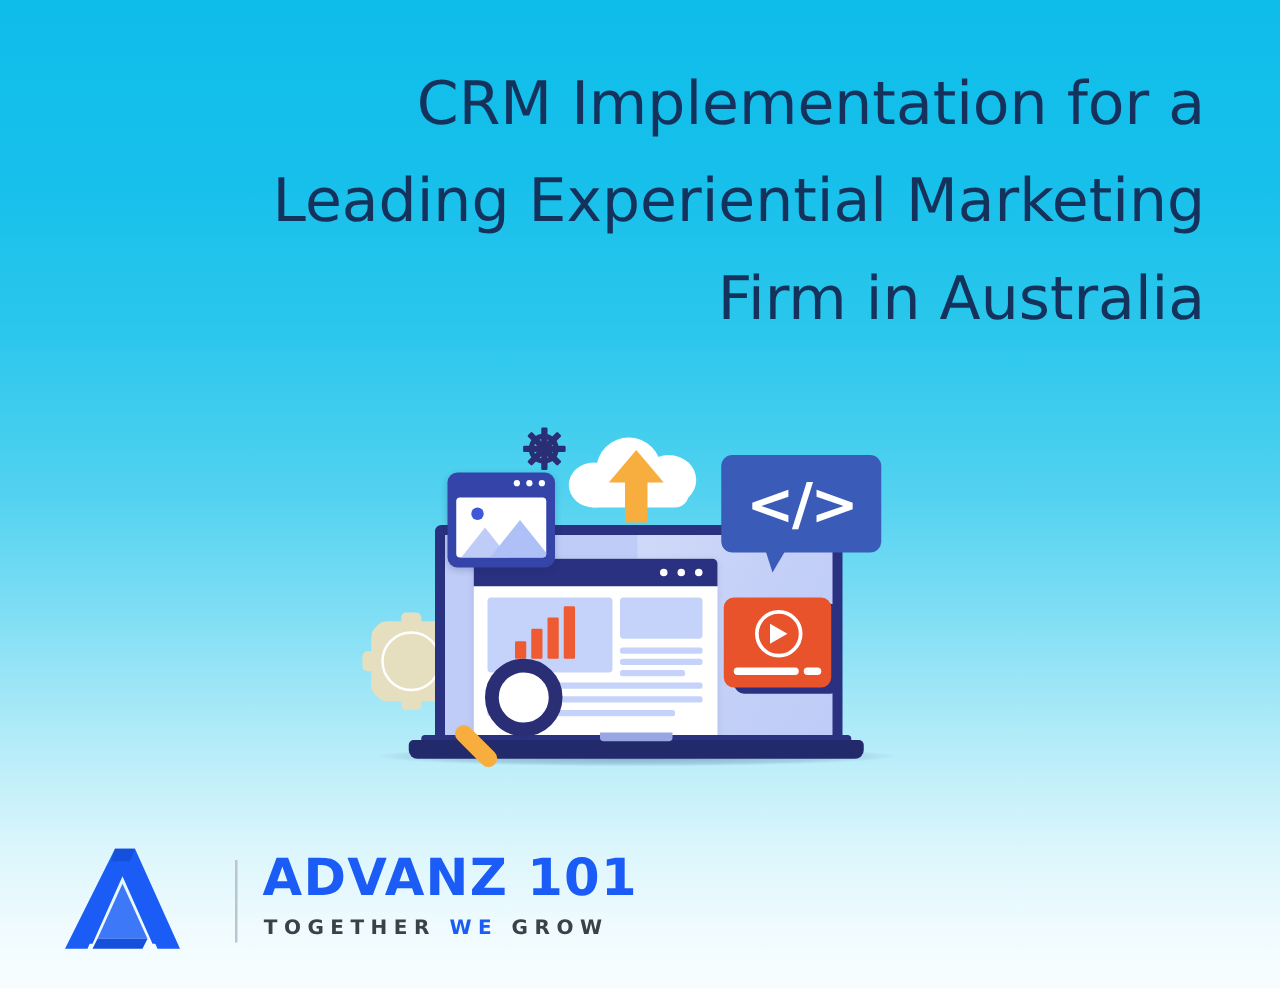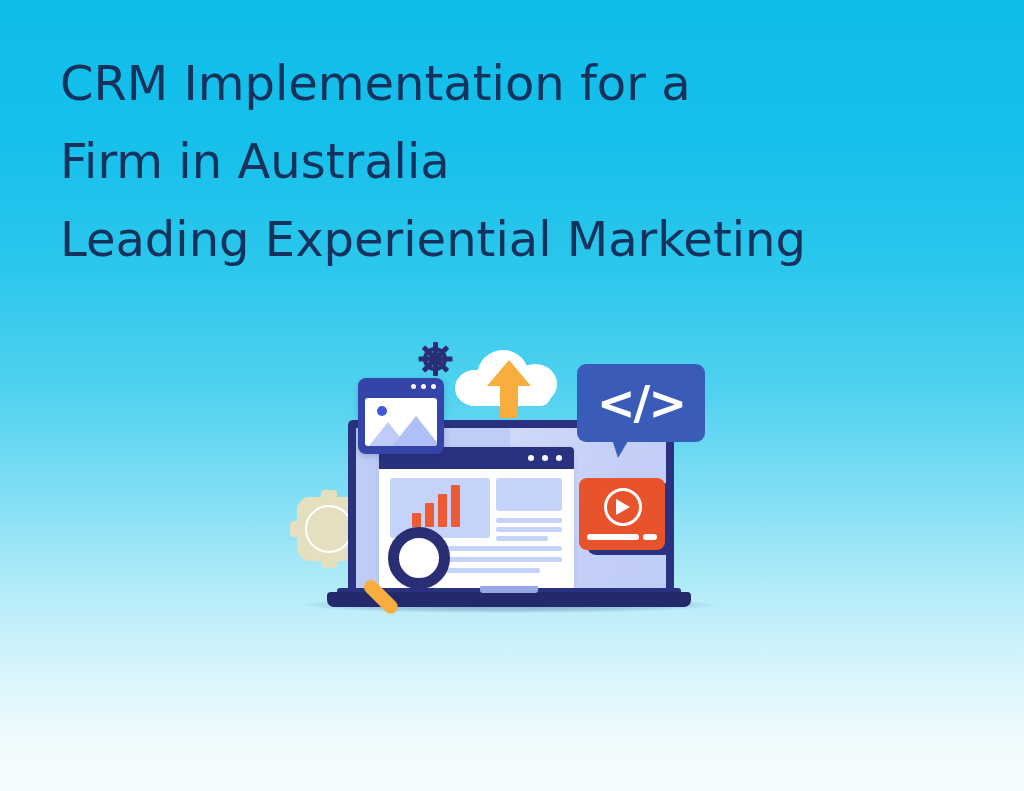--- a/index.html
+++ b/index.html
@@ -18,21 +18,21 @@
       #87E0F5 64%,
       #B8EDF9 76%,
       #DCF6FC 86%,
       #F0FBFE 94%,
       #F7FDFE 100%);
   }
 
   
   .title{
     position:absolute;left:60px;top:44px;width:904px;
-    text-align:left;
+    text-align:right;
     color:#14325C;
     font-family:"DejaVu Sans", sans-serif;
     font-size:48px;
     font-weight:400;
     line-height:78px;
     letter-spacing:0px;
   }
   .title .ln{display:block;white-space:nowrap;}
 
   
@@ -236,22 +236,22 @@
     font-size:15px;font-weight:700;letter-spacing:.6px;line-height:1;
   }
 </style>
 </head>
 <body>
 
 <div class="slide">
 
   <div class="title">
     <span class="ln">CRM Implementation for a</span>
+    <span class="ln">Leading Experiential Marketing</span>
     <span class="ln">Firm in Australia</span>
-    <span class="ln">Leading Experiential Marketing</span>
   </div>
 
   <div class="illo">
 
     <div class="lap-shadow"></div>
 
     <div class="gear-lg">
       <div class="tooth g1"></div>
       <div class="tooth g2"></div>
       <div class="tooth g3"></div>
@@ -335,15 +335,27 @@
       </div>
     </div>
 
     <div class="mag">
       <span class="mag-handle"></span>
       <span class="mag-ring"></span>
     </div>
 
   </div>
 
+  <div class="logo">
+    <svg class="logo-mark" viewBox="0 0 96 88">
+      <path d="M44 2 L60 2 L96 82 L78 82 L50 19 L22 82 L4 82 Z" fill="#1A5CF5"></path>
+      <path d="M46 8 L58 8 L88 78 L74 78 L50 24 L26 78 L12 78 Z" fill="#1A5CF5"></path>
+      <path d="M50 30 L70 74 L30 74 Z" fill="#3C78F7"></path>
+      <path d="M44 2 L60 2 L56 12 L41 12 Z" fill="#1450DC"></path>
+      <path d="M30 74 L70 74 L66 82 L26 82 Z" fill="#1450DC"></path>
+    </svg>
+    <div class="logo-div"></div>
+    <div class="logo-word">ADVANZ 101</div>
+    <div class="logo-tag"><span>TOGETHER </span><span class="hi">WE</span><span> GROW</span></div>
+  </div>
 
 
 </div>
 
 </body></html>

